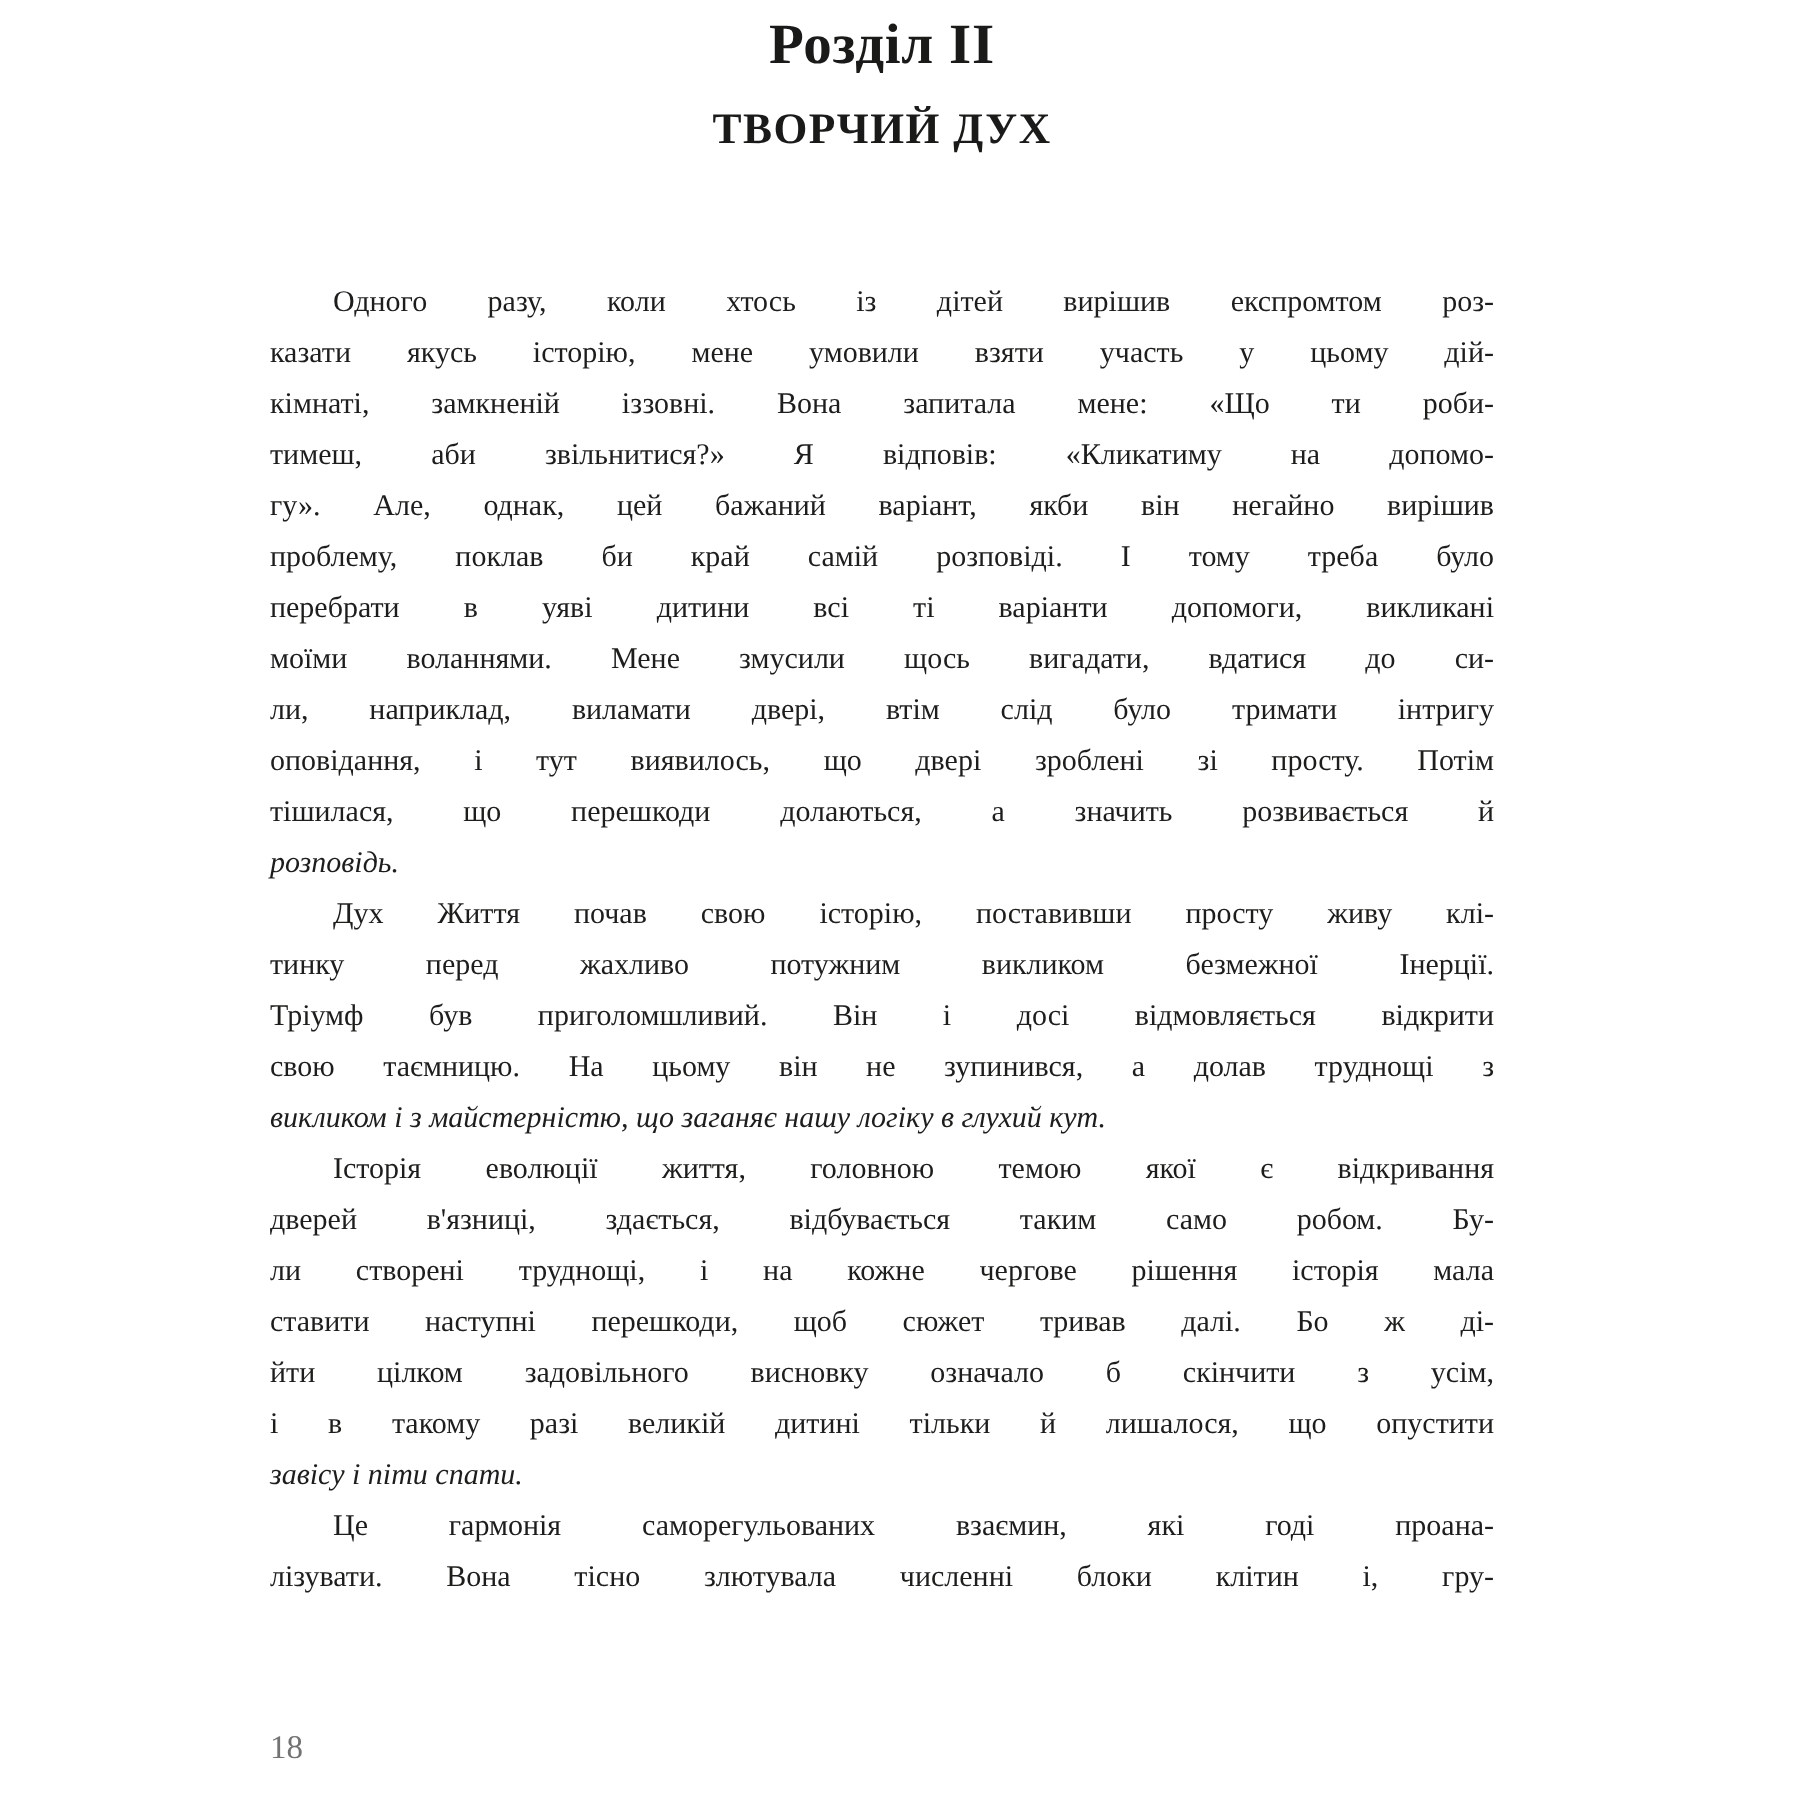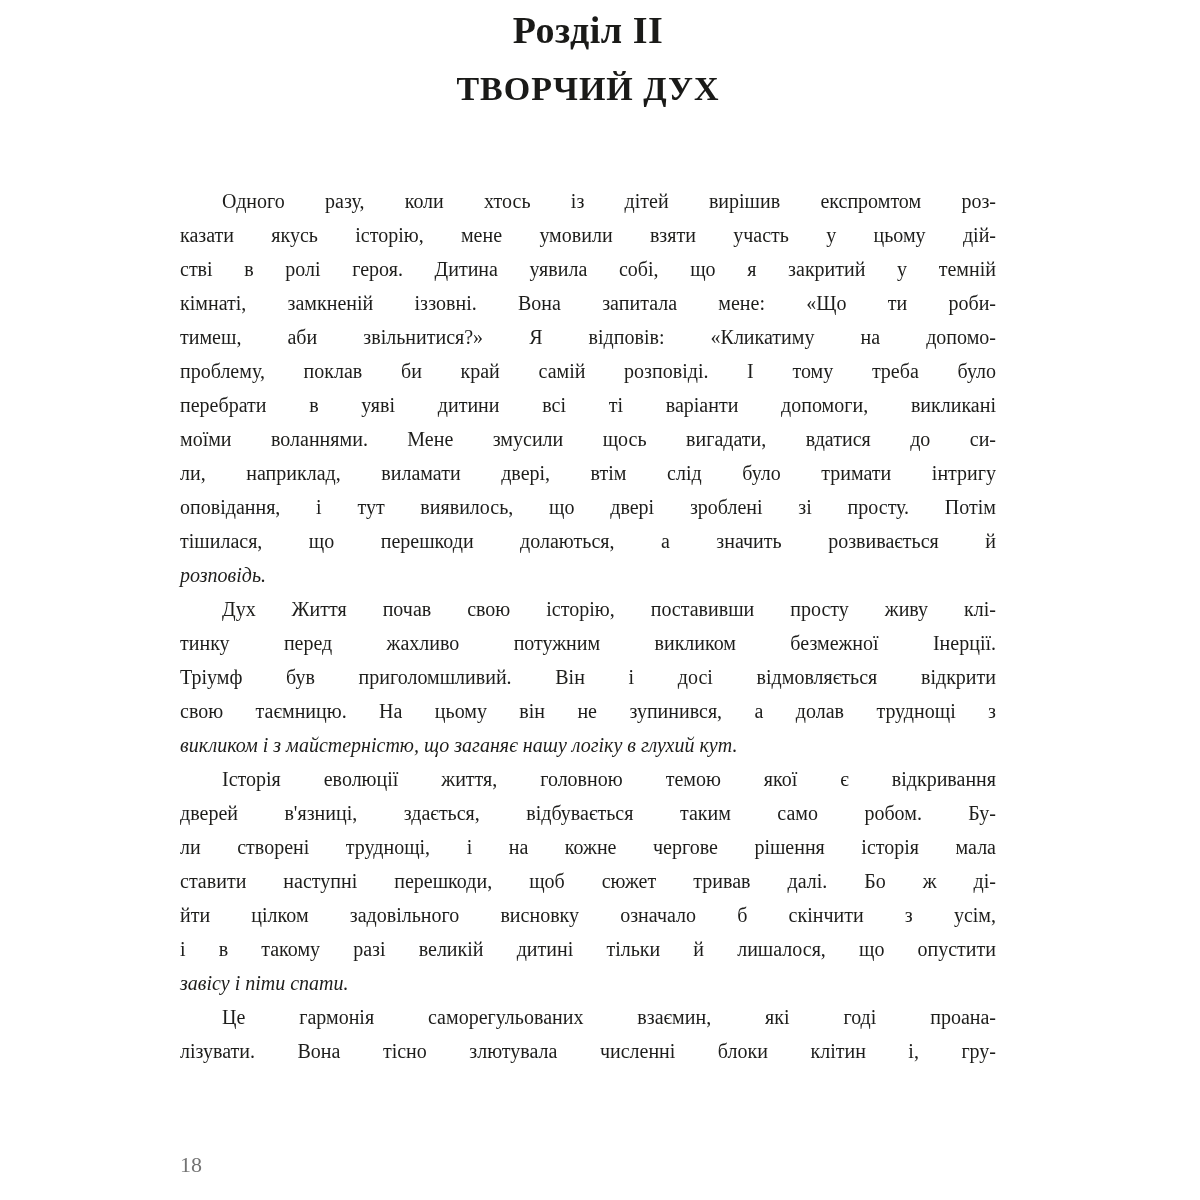--- a/index.html
+++ b/index.html
@@ -27,21 +27,21 @@
     color: #1a1a18;
     letter-spacing: 0.5px;
     white-space: nowrap;
   }
   .chapter-title {
     position: absolute;
     top: 70px;
     left: 180px;
     width: 816px;
     text-align: center;
-    font-size: 34px;
+    font-size: 29px;
     font-weight: bold;
     color: #1a1a18;
     letter-spacing: 1px;
     white-space: nowrap;
   }
   .body-text {
     position: absolute;
     top: 184px;
     left: 180px;
     width: 816px;
@@ -78,23 +78,23 @@
 </head>
 <body>
 
 <div class="page">
   <div class="chapter-label">Розділ II</div>
   <div class="chapter-title">ТВОРЧИЙ ДУХ</div>
   <div class="body-text" id="body-text">
       <div class="paragraph">
         <div class="line first">Одного разу, коли хтось із дітей вирішив експромтом роз-</div>
         <div class="line">казати якусь історію, мене умовили взяти участь у цьому дій-</div>
-        <div class="line">стві в ролі героя. Дитина уявила собі, що я закритий у темній</div>
         <div class="line">кімнаті, замкненій іззовні. Вона запитала мене: «Що ти роби-</div>
         <div class="line">тимеш, аби звільнитися?» Я відповів: «Кликатиму на допомо-</div>
+        <div class="line">гу». Але, однак, цей бажаний варіант, якби він негайно вирішив</div>
         <div class="line">проблему, поклав би край самій розповіді. І тому треба було</div>
         <div class="line">перебрати в уяві дитини всі ті варіанти допомоги, викликані</div>
         <div class="line">моїми воланнями. Мене змусили щось вигадати, вдатися до си-</div>
         <div class="line">ли, наприклад, виламати двері, втім слід було тримати інтригу</div>
         <div class="line">оповідання, і тут виявилось, що двері зроблені зі просту. Потім</div>
         <div class="line">тішилася, що перешкоди долаються, а значить розвивається й</div>
         <div class="line last">розповідь.</div>
       </div>
       <div class="paragraph">
         <div class="line first">Дух Життя почав свою історію, поставивши просту живу клі-</div>

